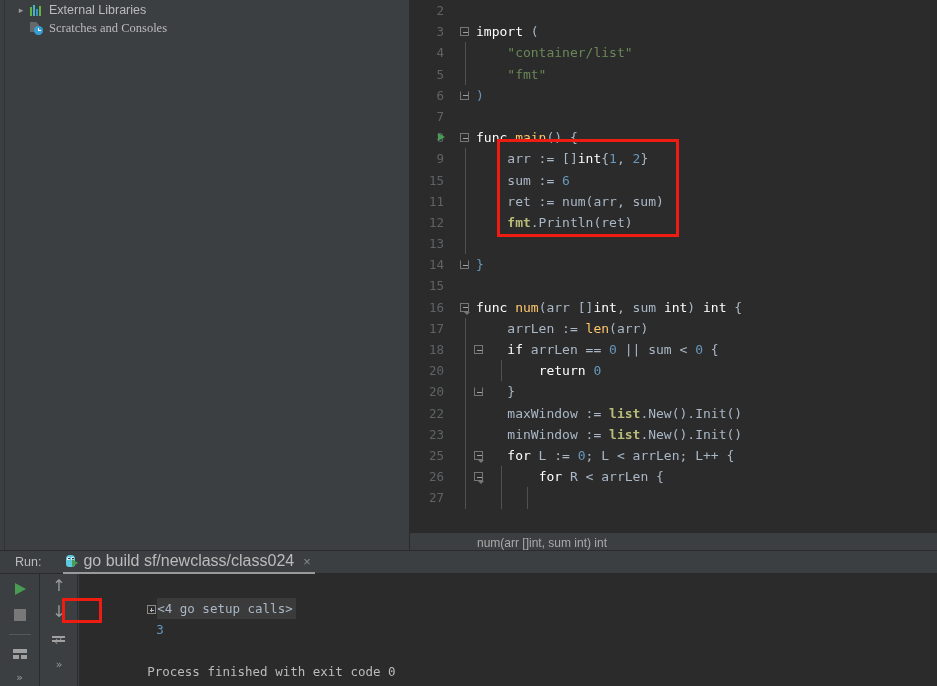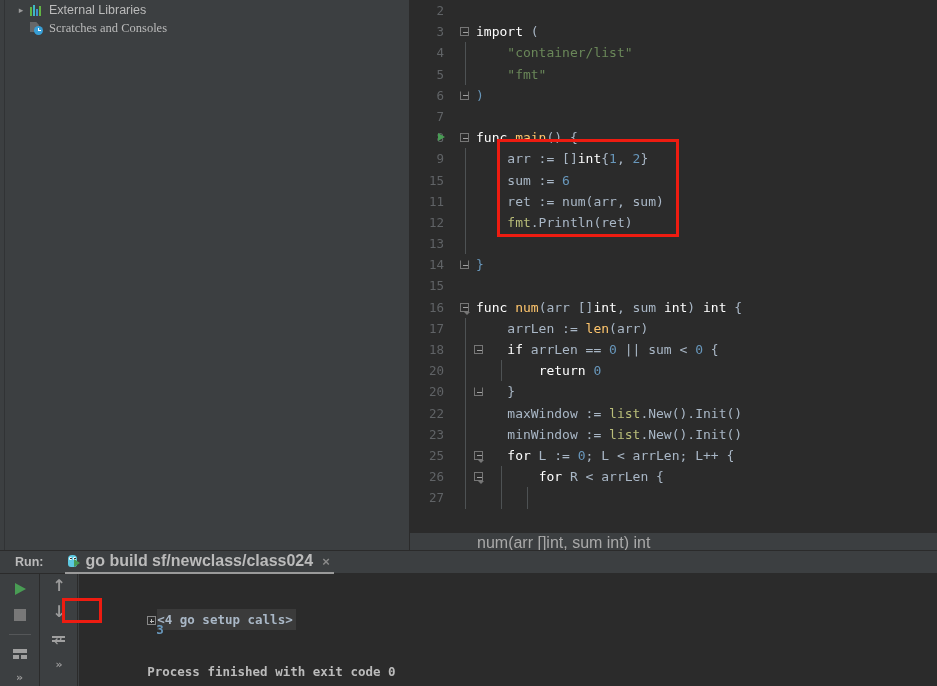--- a/index.html
+++ b/index.html
@@ -109,50 +109,49 @@
     position: absolute; top: 0; width: 1px; height: 100%; background: #4e5254;
   }
   .ctext { position: absolute; left: 66px; top: 0; }
 
   
   .kw   { color: #ffffff; }
   .str  { color: #6a8759; }
   .num  { color: #6897bb; }
   .fn   { color: #ffc66d; }
   .pln  { color: #a9b7c6; }
-  .meth { color: #b9bd79; }
+  .meth { color: #b9bd79; font-weight: bold; }
 
   
   .redbox {
     position: absolute; border: 3px solid #ee1c11; pointer-events: none;
   }
 
   
   .breadcrumb {
     position: absolute; left: 410px; top: 532px; width: 527px; height: 21px;
     background: #3c3f41;
     border-top: 1px solid #2b2b2b;
     display: flex; align-items: center;
     padding-left: 67px;
-    font-size: 16px; color: #a9a9a9;
+    font-size: 12px; color: #a9a9a9;
     white-space: nowrap;
   }
 
   
   .editor-filler {
     position: absolute; left: 410px; top: 553px; width: 527px; height: 0px;
     background: #3c3f41;
   }
 
   
   .run-window {
     position: absolute; left: 0; top: 550px; width: 937px; height: 136px;
     background: #3c3f41;
     border-top: 1px solid #2b2b2b;
-    font-weight: bold;
   }
   .run-header {
     position: relative; height: 23px;
     display: flex; align-items: center;
     border-bottom: 1px solid #2b2b2b;
   }
   .run-label {
     margin-left: 15px; font-size: 12.5px; color: #bbbbbb;
   }
   .run-tab {
@@ -244,21 +243,21 @@
   
   .console {
     position: absolute; left: 79px; top: 23px; right: 0; bottom: 0;
     background: #2b2b2b;
     font-family: "DejaVu Sans Mono", monospace;
     font-size: 12.5px;
     padding-top: 3px;
   }
   .console-line { height: 21px; line-height: 21px; white-space: pre; padding-left: 8px; }
   .setup-calls {
-    display: inline-block; background: #3b3b3b; color: #a9b7c6; padding-right: 3px; margin-top: 11px;
+    display: inline-block; background: #3b3b3b; color: #a9b7c6; padding-right: 3px;
   }
   .expander {
     display:inline-block; width: 9px; height: 9px; border: 1px solid #888;
     position: relative; margin-right: 1px; vertical-align: middle;
   }
   .expander::before {
     content:""; position:absolute; left:1.5px; top:3.5px; width:4px; height:1px; background:#bbb;
   }
   .expander::after {
     content:""; position:absolute; left:3px; top:2px; width:1px; height:4px; background:#bbb;

